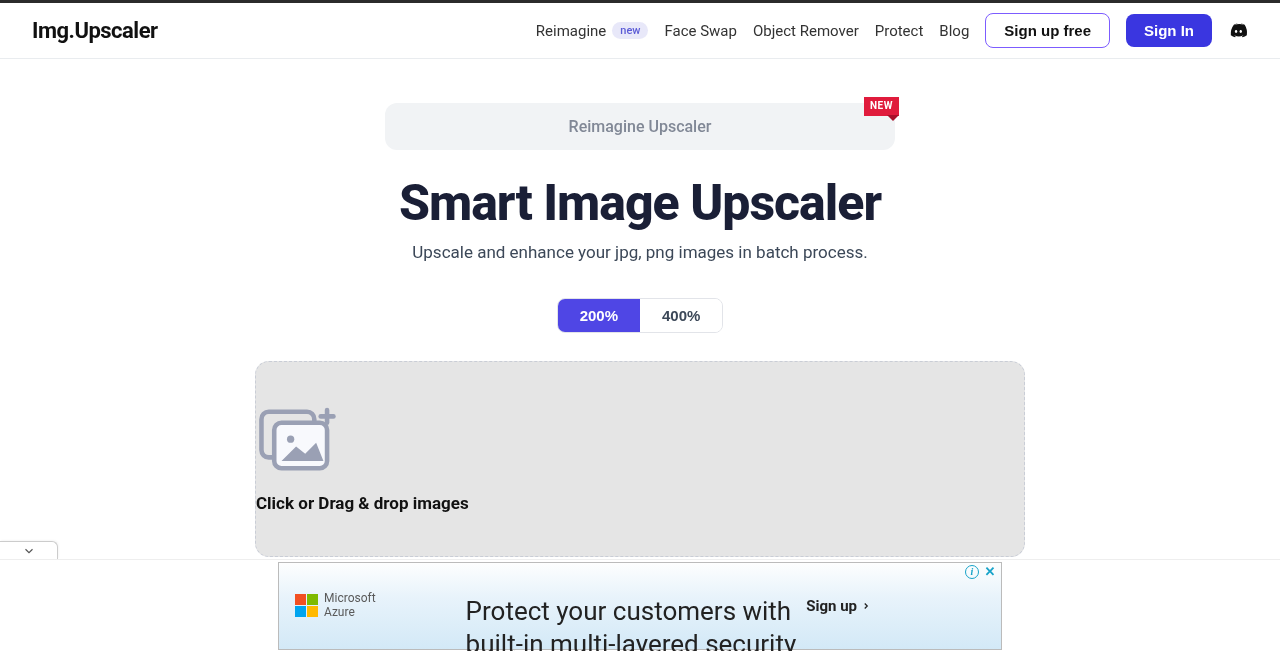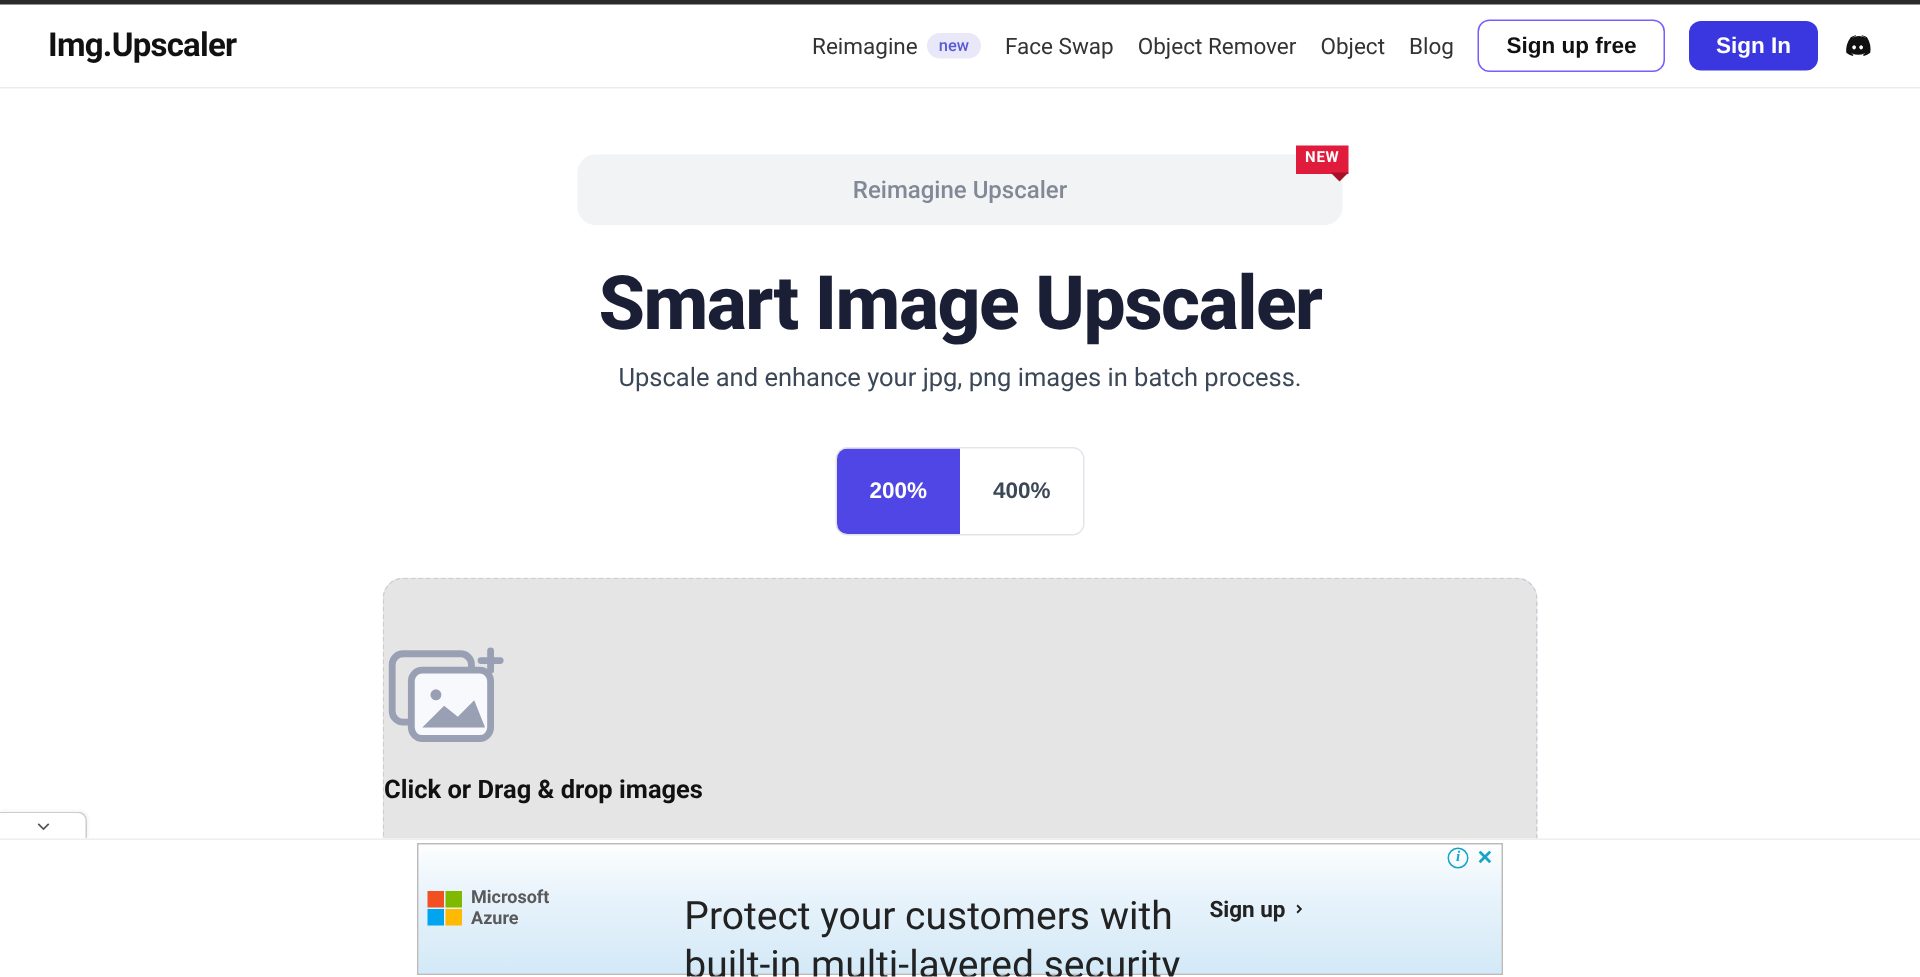--- a/index.html
+++ b/index.html
@@ -17,31 +17,31 @@
 .main { display: flex; flex-direction: column; align-items: center; padding-top: 44px; }
 .tab-switch { display: flex; background: #f1f3f5; border-radius: 12px; padding: 4px; width: 510px; position: relative; }
 .tab { flex: 1; text-align: center; padding: 10px 0; font-size: 16px; font-weight: 600; border-radius: 9px; cursor: pointer; position: relative; }
 .tab-active { background: #fff; color: #111; box-shadow: 0 1px 2px rgba(0,0,0,0.04); }
 .tab-inactive { color: #818896; font-weight: 500; }
 .badge-newflag { position: absolute; top: -10px; right: -8px; background: #e01b3c; color: #fff; font-size: 10px; font-weight: 700; padding: 3px 6px 5px 6px; letter-spacing: 0.5px; }
 .badge-newflag::after { content: ""; position: absolute; bottom: -5px; right: 0; border-left: 6px solid transparent; border-right: 6px solid transparent; border-top: 6px solid #a8102a; transform: translateX(0); }
 .hero-title { font-size: 50px; font-weight: 800; color: #1a1f36; margin-top: 24px; letter-spacing: -1px; }
 .hero-sub { font-size: 17px; color: #3c4858; margin-top: 10px; }
 .scale-group { display: flex; margin-top: 36px; border: 1px solid #e2e4e9; border-radius: 8px; overflow: hidden; }
-.scale-btn { padding: 20px 22px; font-size: 15px; font-weight: 600; cursor: pointer; border: none; background: #fff; color: #3c4858; }
+.scale-btn { padding: 8px 22px; font-size: 15px; font-weight: 600; cursor: pointer; border: none; background: #fff; color: #3c4858; }
 .scale-btn.active { background: #4f46e5; color: #fff; }
 .dropzone { margin-top: 28px; width: 770px; height: 196px; border: 1px dashed #c9cdd6; border-radius: 14px; background: #e5e5e5; display: flex; flex-direction: column; justify-content: center; cursor: pointer; }
 .dz-icon { width: 80px; height: 70px; margin-bottom: 18px; position: relative; }
 .dz-title { font-size: 17px; font-weight: 700; color: #111; }
 .dz-sub { font-size: 14px; color: #6b7280; margin-top: 6px; }
 .ad-collapse { position: absolute; left: 0; bottom: 92px; width: 58px; height: 18px; border: 1px solid #ccc; border-bottom: none; border-left: none; border-top-right-radius: 6px; background: #fff; display: flex; align-items: center; justify-content: center; cursor: pointer; box-shadow: 1px -1px 2px rgba(0,0,0,0.04); }
 .ad-collapse svg { width: 14px; height: 14px; }
 .ad-wrap { position: absolute; bottom: 0; left: 0; right: 0; height: 92px; border-top: 1px solid #eee; display: flex; justify-content: center; align-items: center; background: #fff; }
 .ad { width: 724px; height: 88px; border: 1px solid #bbb; background: linear-gradient(to bottom, #fdfefe 0%, #e8f3fb 40%, #d3e9f7 100%); position: relative; display: flex; align-items: center; }
-.ad-logo { margin-left: 6px; display: flex; align-items: center; gap: 6px; font-weight: bold; }
+.ad-logo { margin-left: 16px; display: flex; align-items: center; gap: 6px; }
 .az-squares { display: grid; grid-template-columns: 11px 11px; grid-template-rows: 11px 11px; gap: 1px; }
 .az-squares span:nth-child(1){background:#f25022;} .az-squares span:nth-child(2){background:#7fba00;} .az-squares span:nth-child(3){background:#00a4ef;} .az-squares span:nth-child(4){background:#ffb900;}
 .az-text { font-size: 12px; color: #5a5a5a; line-height: 1.1; }
 .ad-copy { margin-left: 90px; font-size: 26px; font-weight: 400; color: #222; line-height: 1.25; margin-top: 44px; }
 .ad-cta { margin-left: auto; margin-right: 130px; font-size: 15px; font-weight: 700; color: #222; display: flex; align-items: center; gap: 4px; cursor: pointer; }
 .ad-badges { position: absolute; top: 2px; right: 4px; display: flex; gap: 4px; align-items: center; }
 .ad-i { width: 14px; height: 14px; border: 1px solid #17a3c9; border-radius: 50%; color: #17a3c9; font-size: 10px; display: flex; align-items: center; justify-content: center; cursor: pointer; font-family: serif; font-style: italic; font-weight: bold; }
 .ad-x { width: 14px; height: 14px; color: #17a3c9; font-size: 13px; display: flex; align-items: center; justify-content: center; cursor: pointer; font-weight: bold; }
 </style>
 </head>
@@ -51,21 +51,21 @@
 
 <header class="header">
   <div class="logo">Img.Upscaler</div>
   <nav class="nav">
     <a class="nav-link">
       <span>Reimagine</span>
       <span class="badge-new">new</span>
     </a>
     <a class="nav-link">Face Swap</a>
     <a class="nav-link">Object Remover</a>
-    <a class="nav-link">Object</a>
+    <a class="nav-link">Protect</a>
     <a class="nav-link">Blog</a>
     <button class="btn btn-outline">Sign up free</button>
     <button class="btn btn-primary">Sign In</button>
     <span class="discord-icon">
       <svg viewBox="0 0 24 24" width="20" height="20" fill="#111">
           <path d="M20 4.5A17 17 0 0 0 15.9 3l-.2.4a13 13 0 0 1 3.5 1.7 12 12 0 0 0-11.4 0A13 13 0 0 1 11.3 3.4L11.1 3A17 17 0 0 0 7 4.5 18 18 0 0 0 3.4 17a17 17 0 0 0 5.2 2.6l.7-1a10 10 0 0 1-1.7-.8l.4-.3a12 12 0 0 0 10 0l.4.3a10 10 0 0 1-1.7.8l.7 1A17 17 0 0 0 22.6 17 18 18 0 0 0 20 4.5ZM9.7 14.3c-.8 0-1.5-.8-1.5-1.7s.7-1.7 1.5-1.7 1.5.8 1.5 1.7-.7 1.7-1.5 1.7Zm5.6 0c-.8 0-1.5-.8-1.5-1.7s.7-1.7 1.5-1.7 1.5.8 1.5 1.7-.7 1.7-1.5 1.7Z"></path>
         </svg>
     </span>
   </nav>
 </header>

